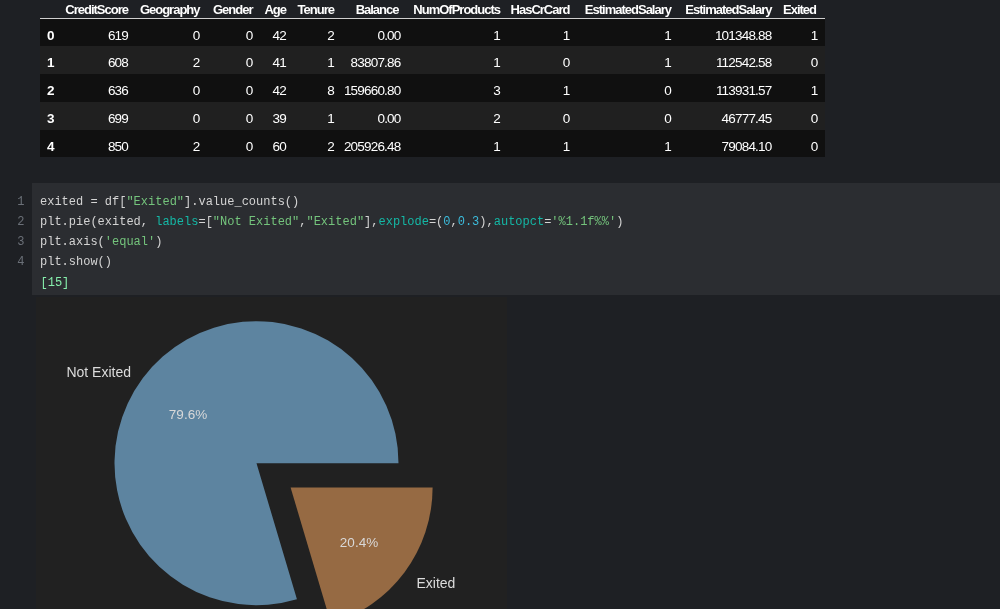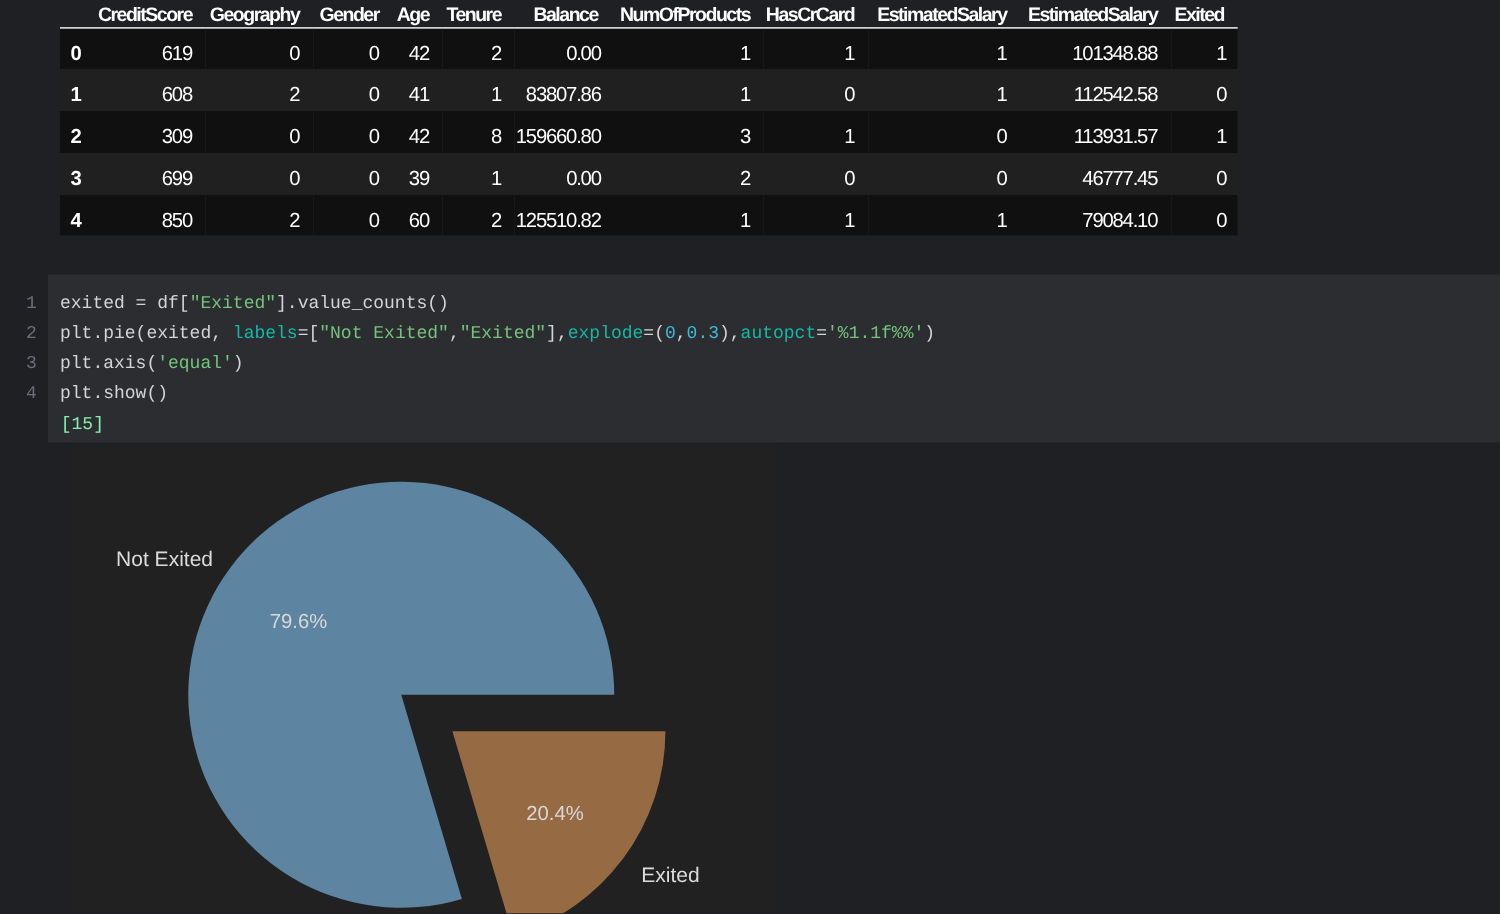--- a/index.html
+++ b/index.html
@@ -23,21 +23,21 @@
   #lns{position:absolute;left:0;top:192px;width:24.5px;text-align:right;
        font-family:"Liberation Mono",monospace;font-size:12px;line-height:20px;color:#6b7078;}
   #code{position:absolute;left:40px;top:192px;font-family:"Liberation Mono",monospace;
         font-size:12px;line-height:20px;color:#d4d4d4;white-space:pre;}
   .s{color:#74c47c;} 
   .k{color:#14b8a6;} 
   .n{color:#3cbcdc;} 
   #ec{position:absolute;left:40.5px;top:273px;font-family:"Liberation Mono",monospace;
       font-size:12px;line-height:20px;color:#86efac;}
   
-  #fig{position:absolute;left:47px;top:297px;width:471px;height:312px;background:#212121;}
+  #fig{position:absolute;left:36px;top:297px;width:471px;height:312px;background:#212121;}
 </style>
 </head>
 <body>
 <table id="df">
   <colgroup>
     <col style="width:24px">
       <col style="width:73px">
       <col style="width:71.5px">
     <col style="width:53px">
       <col style="width:33.5px">
@@ -89,21 +89,21 @@
         <td>1</td>
         <td>83807.86</td>
         <td>1</td>
         <td>0</td>
         <td>1</td>
         <td>112542.58</td>
         <td>0</td>
       </tr>
     <tr class="e">
         <th>2</th>
-        <td>309</td>
+        <td>636</td>
         <td>0</td>
         <td>0</td>
         <td>42</td>
         <td>8</td>
         <td>159660.80</td>
         <td>3</td>
         <td>1</td>
         <td>0</td>
         <td>113931.57</td>
         <td>1</td>
@@ -122,21 +122,21 @@
         <td>46777.45</td>
         <td>0</td>
       </tr>
     <tr class="e">
         <th>4</th>
         <td>850</td>
         <td>2</td>
         <td>0</td>
         <td>60</td>
         <td>2</td>
-        <td>125510.82</td>
+        <td>205926.48</td>
         <td>1</td>
         <td>1</td>
         <td>1</td>
         <td>79084.10</td>
         <td>0</td>
       </tr>
   </tbody>
 </table>
 
 <div id="cell"></div>

